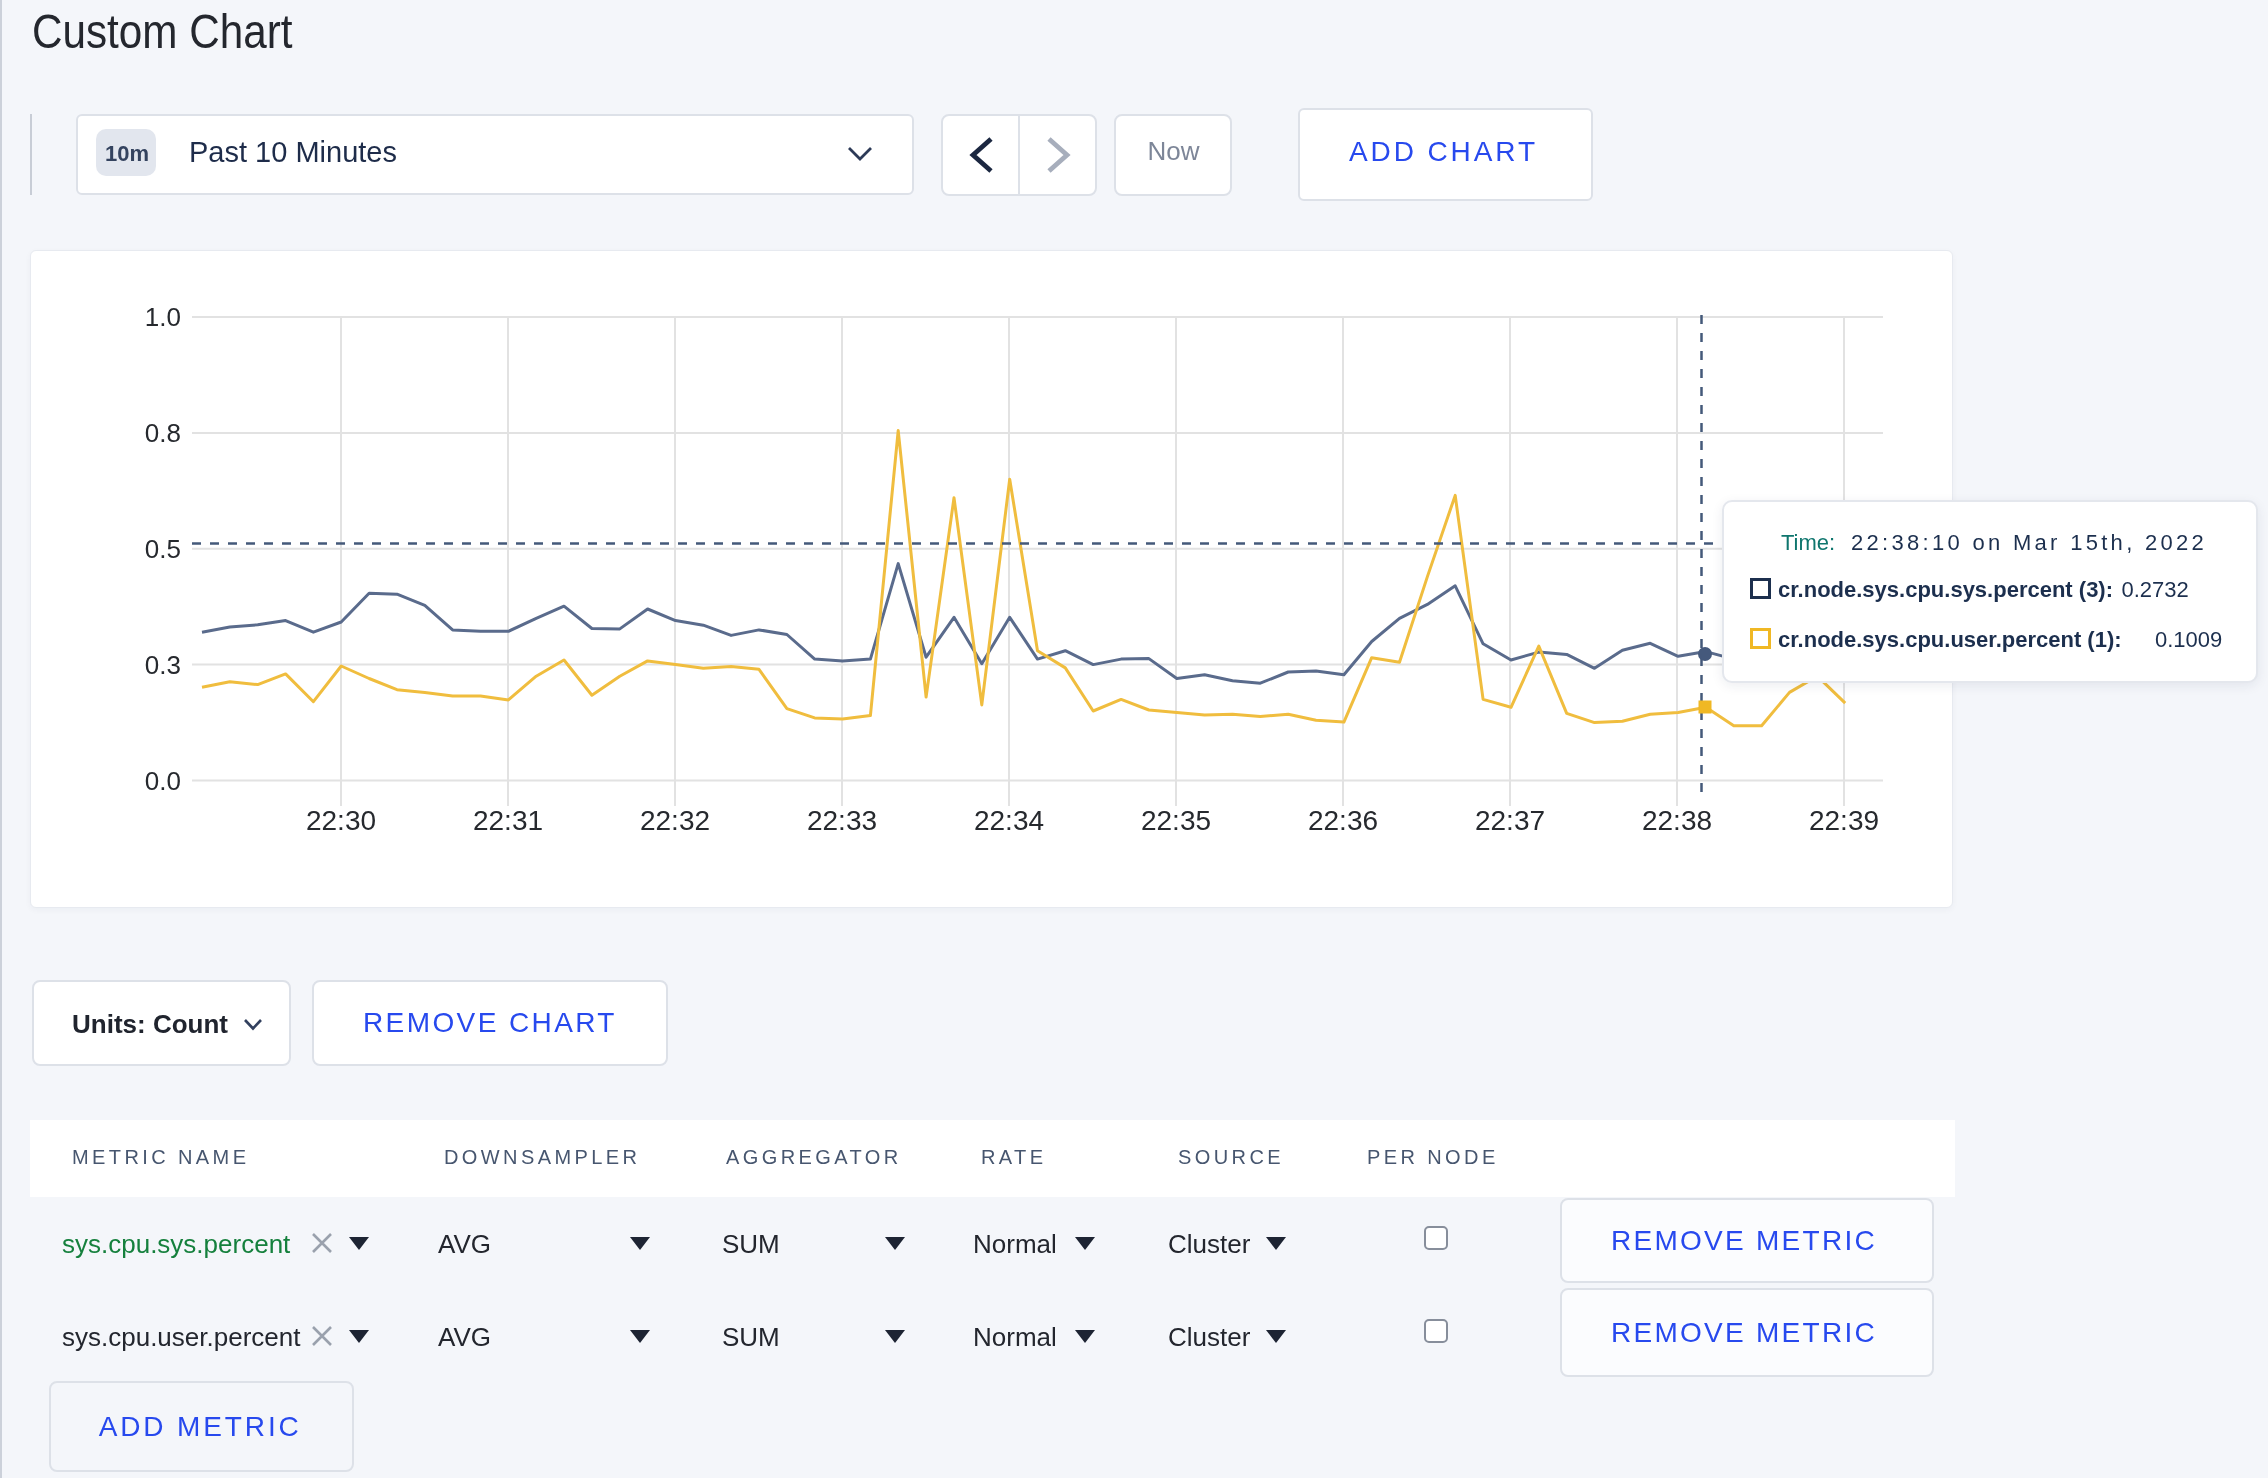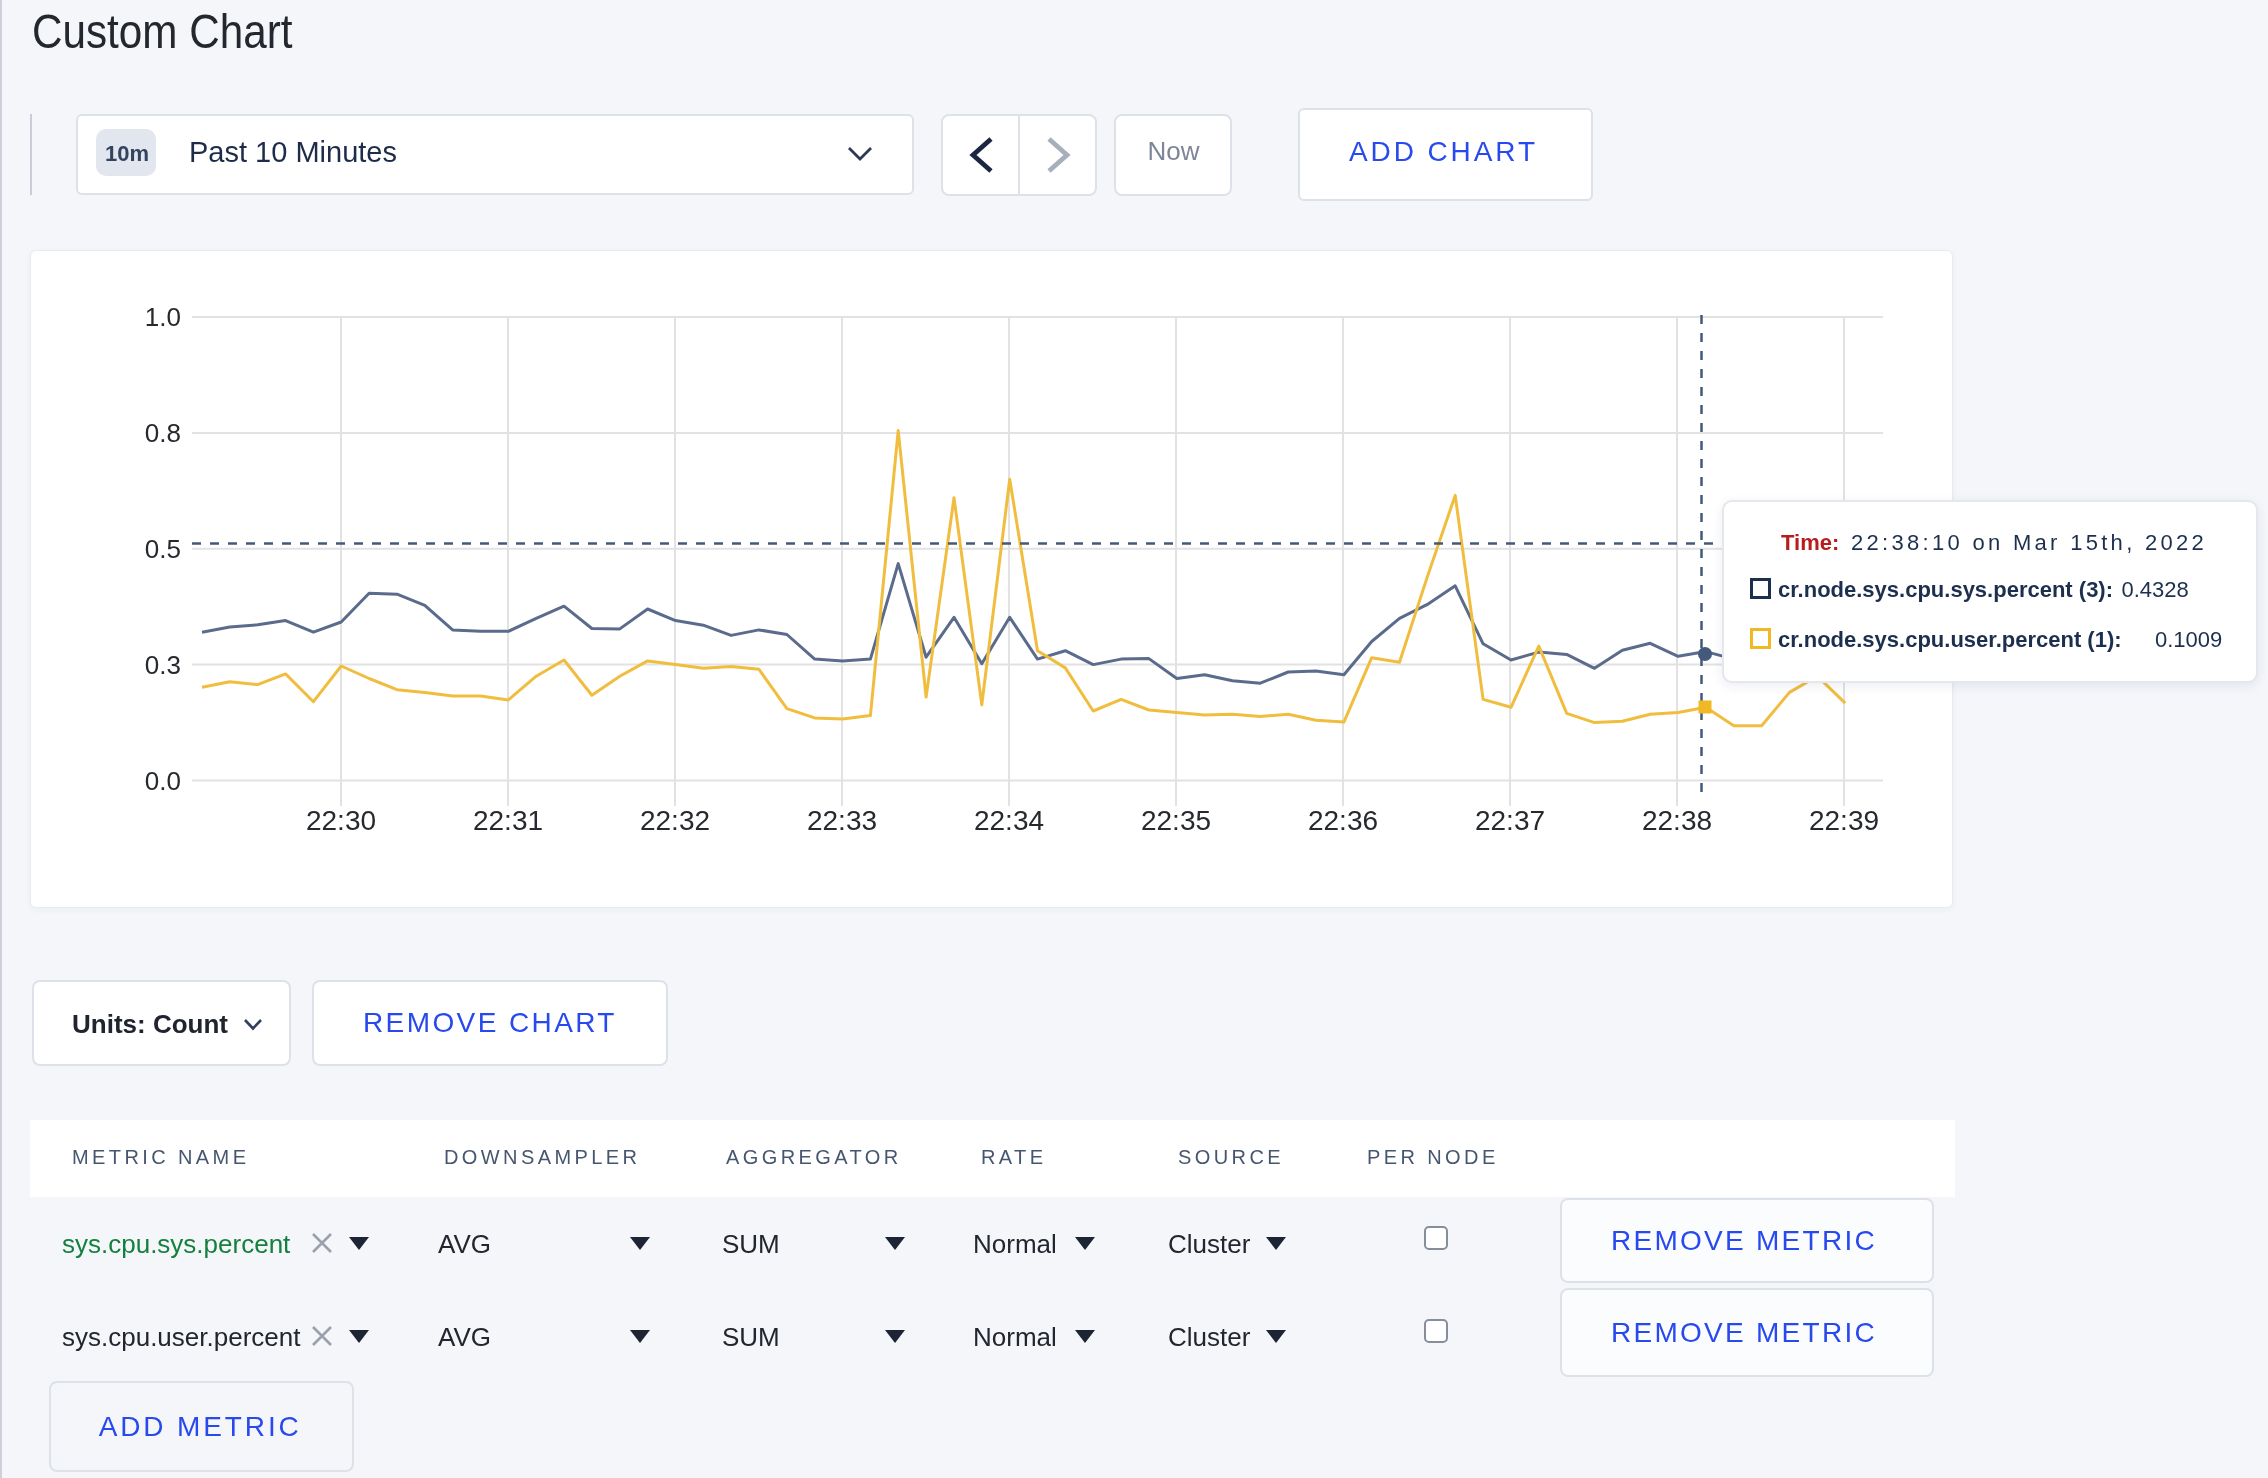--- a/index.html
+++ b/index.html
@@ -70,25 +70,25 @@
   <path d="M172.0,382.2 L199.8,377.1 L227.7,374.8 L255.6,370.6 L283.4,382.2 L311.2,372.0 L339.1,343.2 L367.0,344.2 L394.8,355.3 L422.6,379.9 L450.5,381.3 L478.4,381.3 L506.2,368.3 L534.0,356.2 L561.9,378.5 L589.8,378.9 L617.6,359.0 L645.5,370.6 L673.3,375.2 L701.1,385.4 L729.0,379.9 L756.9,384.5 L784.7,409.1 L812.6,410.9 L840.4,409.1 L868.2,313.6 L896.1,407.2 L924.0,367.3 L951.8,413.7 L979.7,367.3 L1007.5,409.1 L1035.3,400.7 L1063.2,414.6 L1091.1,409.1 L1118.9,408.6 L1146.8,428.5 L1174.6,424.8 L1202.5,430.8 L1230.3,433.2 L1258.2,422.0 L1286.0,421.1 L1313.9,424.8 L1341.7,391.5 L1369.5,368.3 L1397.4,354.4 L1425.2,335.8 L1453.1,393.8 L1481.0,410.0 L1508.8,402.1 L1536.7,404.4 L1564.5,418.3 L1592.4,400.3 L1620.2,393.3 L1648.1,406.3 L1675.9,401.6 L1703.8,409.1 L1731.6,405.4 L1759.5,408.1 L1787.3,405.4 L1815.2,406.3" fill="none" stroke="#5a6b8c" stroke-width="3" stroke-linejoin="round"></path>
   <path d="M172.0,437.3 L199.8,431.8 L227.7,434.6 L255.6,423.9 L283.4,451.7 L311.2,416.0 L339.1,428.5 L367.0,439.7 L394.8,442.4 L422.6,446.1 L450.5,446.1 L478.4,449.9 L506.2,426.2 L534.0,410.0 L561.9,445.2 L589.8,426.2 L617.6,410.9 L645.5,414.6 L673.3,418.3 L701.1,416.5 L729.0,419.3 L756.9,458.7 L784.7,467.9 L812.6,468.9 L840.4,465.6 L868.2,180.6 L896.1,447.1 L924.0,247.8 L951.8,454.9 L979.7,229.2 L1007.5,400.7 L1035.3,417.9 L1063.2,461.0 L1091.1,449.4 L1118.9,460.0 L1146.8,462.4 L1174.6,465.1 L1202.5,464.2 L1230.3,466.5 L1258.2,464.2 L1286.0,470.2 L1313.9,472.1 L1341.7,407.7 L1369.5,412.3 L1397.4,326.6 L1425.2,245.4 L1453.1,449.4 L1481.0,457.3 L1508.8,396.1 L1536.7,463.3 L1564.5,472.6 L1592.4,471.2 L1620.2,464.2 L1648.1,462.4 L1675.9,457.3 L1703.8,475.8 L1731.6,475.8 L1759.5,442.4 L1787.3,426.2 L1815.2,453.1" fill="none" stroke="#f0bd3e" stroke-width="3" stroke-linejoin="round"></path>
   <g stroke="#44597a" stroke-width="2.5" stroke-dasharray="9 9">
     <line x1="162" y1="293.5" x2="1692" y2="293.5"></line>
     <line x1="1671.5" y1="65" x2="1671.5" y2="547"></line>
   </g>
   <circle cx="1675" cy="404" r="7" fill="#45597c"></circle>
   <rect x="1668.5" y="450.5" width="13" height="13" fill="#f0b824"></rect>
 </svg>
 <div class="abs" style="left:1722px;top:500px;width:536px;height:183px;background:#fff;border:2px solid #e4e7ed;border-radius:10px;box-shadow:0 3px 12px rgba(20,40,80,0.08);"></div>
-<div class="abs" style="left:1781px;top:532.4px;font-size:22px;color:#b91c1c;line-height:1;white-space:pre;font-weight:700;">Time:</div>
+<div class="abs" style="left:1781px;top:532.4px;font-size:22px;color:#0f766e;line-height:1;white-space:pre;font-weight:400;">Time:</div>
 <div class="abs" style="left:1851px;top:532.4px;font-size:22px;color:#1c2f4e;line-height:1;white-space:pre;letter-spacing:3.3px;">22:38:10 on Mar 15th, 2022</div>
 <div class="abs" style="left:1750px;top:578px;width:21px;height:21px;border:3.5px solid #1c2f4e;background:#fff;"></div>
 <div class="abs" style="left:1778px;top:579.4px;font-size:22px;color:#1c2f4e;line-height:1;white-space:pre;font-weight:700;">cr.node.sys.cpu.sys.percent (3):</div>
-<div class="abs" style="left:2121.5px;top:579.4px;font-size:22px;color:#1c2f4e;line-height:1;white-space:pre;">0.4328</div>
+<div class="abs" style="left:2121.5px;top:579.4px;font-size:22px;color:#1c2f4e;line-height:1;white-space:pre;">0.2732</div>
 <div class="abs" style="left:1750px;top:628px;width:21px;height:21px;border:3.5px solid #f0b824;background:#fff;"></div>
 <div class="abs" style="left:1778px;top:629.4px;font-size:22px;color:#1c2f4e;line-height:1;white-space:pre;font-weight:700;">cr.node.sys.cpu.user.percent (1):</div>
 <div class="abs" style="left:2155px;top:629.4px;font-size:22px;color:#1c2f4e;line-height:1;white-space:pre;">0.1009</div>
 <div class="btn" style="left:32px;top:980px;width:259px;height:86px;"></div>
 <div class="abs" style="left:72px;top:1010.8px;font-size:26px;color:#20242e;line-height:1;white-space:pre;font-weight:700;">Units: Count</div>
 <svg class="abs" style="left:243px;top:1018px;" width="20" height="13" viewBox="0 0 20 13">
     <path d="M2 2 L10 10.5 L18 2" fill="none" stroke="#32405e" stroke-width="2.6"></path>
   </svg>
 <div class="btn" style="left:312px;top:980px;width:356px;height:86px;"></div>
 <div class="abs" style="left:363px;top:1009.1px;font-size:28px;color:#2749ee;line-height:1;white-space:pre;letter-spacing:2.4px;">REMOVE CHART</div>

